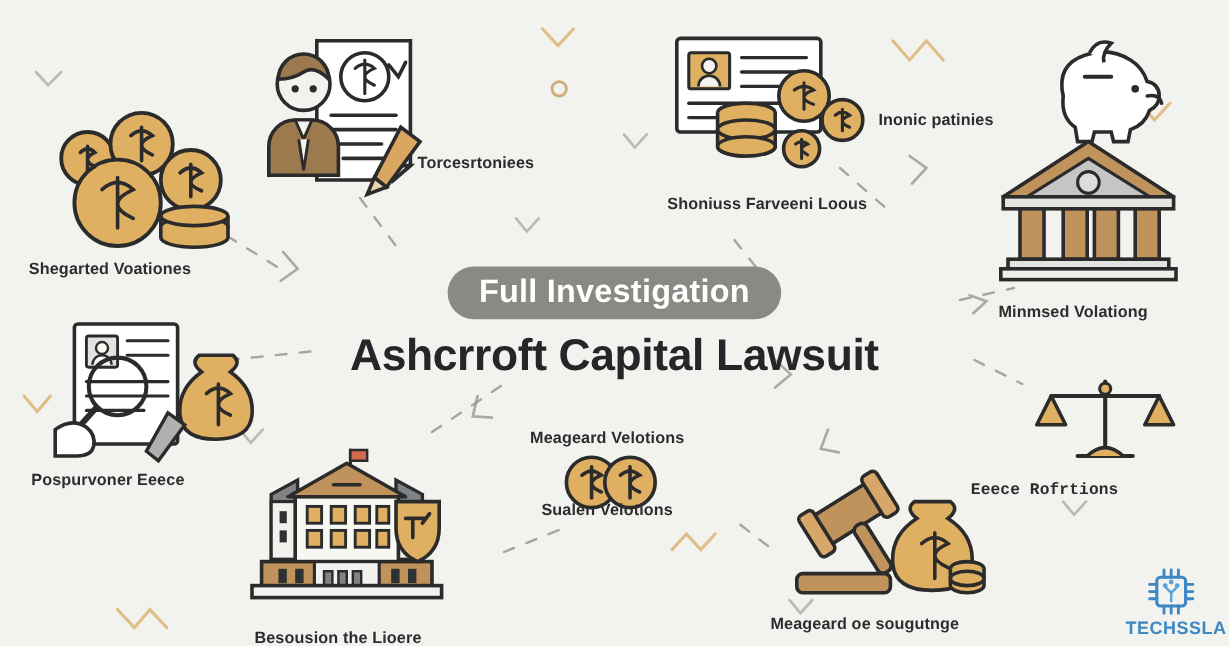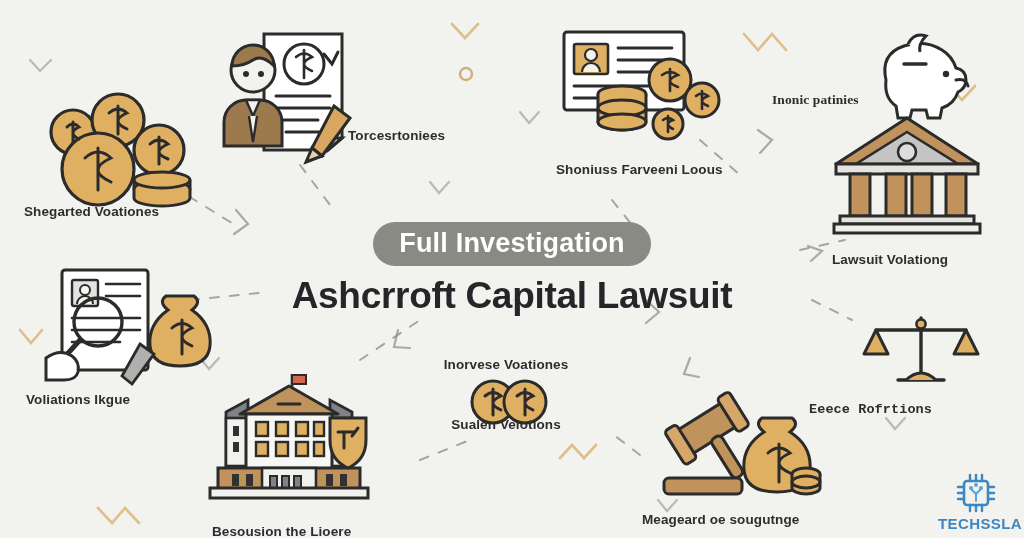--- a/index.html
+++ b/index.html
@@ -120,21 +120,21 @@
         <path d="M64 56 v42 M51 66 q13 -12 26 0 q-26 12 0 24"></path>
       </g>
       <g stroke="#2b2b2b" stroke-width="3" fill="#e0b062">
         <ellipse cx="128" cy="97" rx="28" ry="8"></ellipse>
         <path d="M100 97 v9 a28 8 0 0 0 56 0 v-9"></path>
         <path d="M100 88 v9 M156 88 v9"></path>
         <ellipse cx="128" cy="88" rx="28" ry="8"></ellipse>
       </g>
     </svg>
   </div>
-  <div class="lbl" style="left:24px;top:204px;">Shegarted Voationes</div>
+  <div class="lbl" style="left:24px;top:216px;">Shegarted Voationes</div>
 
   <div class="ill" style="left:212px;top:28px;">
     <svg width="140" height="122" viewBox="0 0 140 122">
 
       <path d="M52 6 h78 v104 l-14 12 H52 z" fill="#ffffff" stroke="#2b2b2b" stroke-width="3"></path>
       <path d="M130 110 l-14 12 v-12 z" fill="#e8e8e4" stroke="#2b2b2b" stroke-width="3"></path>
       <circle cx="92" cy="36" r="20" fill="none" stroke="#2b2b2b" stroke-width="3"></circle>
       <path d="M92 22 v28 M84 29 q8 -7 16 0 q-16 7 0 14" fill="none" stroke="#2b2b2b" stroke-width="2.6" stroke-linecap="round"></path>
       <path d="M112 26 l8 10 6 -12" fill="none" stroke="#2b2b2b" stroke-width="3" stroke-linecap="round"></path>
       <g stroke="#2b2b2b" stroke-width="3" stroke-linecap="round">
@@ -195,39 +195,39 @@
 
   <div class="ill" style="left:868px;top:28px;">
     <svg width="110" height="90" viewBox="0 0 110 90">
       <path d="M18 52 q-6 -26 18 -34 q20 -7 38 4 q10 6 14 18 q10 2 10 12 q0 8 -8 12 q-4 12 -16 16 l-2 10 h-12 l-2 -8 h-14 l-2 8 h-12 l-2 -12 q-12 -8 -10 -26 z" fill="#ffffff" stroke="#2b2b2b" stroke-width="3"></path>
       <path d="M40 16 q6 -12 18 -8 q-8 8 -6 16" fill="#ffffff" stroke="#2b2b2b" stroke-width="3"></path>
       <path d="M36 36 h22" stroke="#2b2b2b" stroke-width="3.4" stroke-linecap="round"></path>
       <circle cx="78" cy="46" r="3.2" fill="#2b2b2b"></circle>
       <path d="M88 52 q10 -2 12 6" fill="none" stroke="#2b2b2b" stroke-width="3" stroke-linecap="round"></path>
     </svg>
   </div>
-  <div class="lbl" style="left:772px;top:92px;font-family:Liberation Serif, serif;">Inonic patinies</div>
+  <div class="lbl" style="left:732px;top:92px;">Inonic patinies</div>
 
   <div class="ill" style="left:832px;top:112px;">
     <svg width="150" height="122" viewBox="0 0 150 122">
       <path d="M75 6 L146 52 H4 z" fill="#c0935c" stroke="#2b2b2b" stroke-width="3" stroke-linejoin="round"></path>
       <path d="M75 20 L126 52 H24 z" fill="#c4c5c4" stroke="#2b2b2b" stroke-width="2.6"></path>
       <circle cx="75" cy="40" r="9" fill="#dddedc" stroke="#2b2b2b" stroke-width="2.6"></circle>
       <rect x="4" y="52" width="142" height="10" fill="#e4e4e0" stroke="#2b2b2b" stroke-width="3"></rect>
       <g stroke="#2b2b2b" stroke-width="3">
         <rect x="18" y="62" width="20" height="42" fill="#c0935c"></rect>
         <rect x="54" y="62" width="20" height="42" fill="#c0935c"></rect>
         <rect x="80" y="62" width="20" height="42" fill="#c0935c"></rect>
         <rect x="114" y="62" width="20" height="42" fill="#c0935c"></rect>
       </g>
       <rect x="8" y="104" width="134" height="8" fill="#e4e4e0" stroke="#2b2b2b" stroke-width="3"></rect>
       <rect x="2" y="112" width="146" height="9" fill="#eeeeea" stroke="#2b2b2b" stroke-width="3"></rect>
     </svg>
   </div>
-  <div class="lbl" style="left:832px;top:252px;">Lawsuit Volationg</div>
+  <div class="lbl" style="left:832px;top:252px;">Minmsed Volationg</div>
 
   <div class="ill" style="left:862px;top:312px;">
     <svg width="118" height="78" viewBox="0 0 118 78">
       <path d="M59 6 v60" stroke="#2b2b2b" stroke-width="3.4" stroke-linecap="round"></path>
       <path d="M14 18 h90" stroke="#2b2b2b" stroke-width="3.4" stroke-linecap="round"></path>
       <circle cx="59" cy="12" r="4.6" fill="#e0b062" stroke="#2b2b2b" stroke-width="2.6"></circle>
       <path d="M14 18 L2 42 h24 z" fill="#e0b062" stroke="#2b2b2b" stroke-width="3" stroke-linejoin="round"></path>
       <path d="M104 18 L92 42 h24 z" fill="#e0b062" stroke="#2b2b2b" stroke-width="3" stroke-linejoin="round"></path>
       <path d="M36 68 h46" stroke="#2b2b2b" stroke-width="3.4" stroke-linecap="round"></path>
       <path d="M44 68 q15 -14 30 0" fill="#e0b062" stroke="#2b2b2b" stroke-width="3"></path>
@@ -253,21 +253,21 @@
       <path d="M36 76 L16 98" stroke="#2b2b2b" stroke-width="5" stroke-linecap="round"></path>
 
       <path d="M2 94 q14 -10 26 -2 q8 6 6 16 q-2 8 -14 8 h-18 z" fill="#ffffff" stroke="#2b2b2b" stroke-width="3"></path>
 
       <path d="M124 46 q-10 -8 -2 -14 h28 q8 6 -2 14 q20 14 18 36 q-2 20 -30 20 q-28 0 -30 -20 q-2 -22 18 -36 z" fill="#e0b062" stroke="#2b2b2b" stroke-width="3"></path>
       <path d="M138 56 v34 M128 64 q10 -9 20 0 q-20 9 0 18" fill="none" stroke="#2b2b2b" stroke-width="3" stroke-linecap="round"></path>
 
       <path d="M96 80 l14 10 -22 30 -10 -8 z" fill="#b0b1af" stroke="#2b2b2b" stroke-width="2.8"></path>
     </svg>
   </div>
-  <div class="lbl" style="left:26px;top:392px;">Voliations Ikgue</div>
+  <div class="lbl" style="left:26px;top:392px;">Pospurvoner Eeece</div>
 
   <div class="ill" style="left:204px;top:372px;">
     <svg width="170" height="128" viewBox="0 0 170 128">
 
       <path d="M88 2 v16" stroke="#2b2b2b" stroke-width="2.6"></path>
       <path d="M88 3 h14 v9 h-14 z" fill="#d4684f" stroke="#2b2b2b" stroke-width="2"></path>
 
       <path d="M22 40 l22 -12 v66 H22 z" fill="#7f8385" stroke="#2b2b2b" stroke-width="2.8"></path>
       <path d="M148 40 l-22 -12 v66 h22 z" fill="#7f8385" stroke="#2b2b2b" stroke-width="2.8"></path>
       <rect x="22" y="46" width="22" height="48" fill="#f1f1ee" stroke="#2b2b2b" stroke-width="2.6"></rect>
@@ -336,21 +336,21 @@
 
       <g stroke="#2b2b2b" stroke-width="3" fill="#e0b062">
         <ellipse cx="146" cy="74" rx="14" ry="6"></ellipse>
         <path d="M132 74 v14 a14 6 0 0 0 28 0 v-14"></path>
         <ellipse cx="146" cy="82" rx="14" ry="6"></ellipse>
       </g>
     </svg>
   </div>
   <div class="lbl" style="left:642px;top:512px;text-align:center;">Meageard oe sougutnge</div>
 
-  <div class="lbl c" style="left:506px;top:357px;">Inorvese Voationes</div>
+  <div class="lbl c" style="left:506px;top:357px;">Meageard Velotions</div>
 
   <div class="ill" style="left:468px;top:378px;">
     <svg width="82" height="48" viewBox="0 0 82 48">
       <g stroke="#2b2b2b" stroke-width="3" fill="#e0b062">
         <circle cx="25" cy="24" r="21"></circle>
         <circle cx="57" cy="24" r="21"></circle>
       </g>
       <g fill="none" stroke="#2b2b2b" stroke-width="3" stroke-linecap="round">
         <path d="M25 11 v26 M17 18 q8 -7 16 0 q-16 7 0 14"></path>
         <path d="M57 11 v26 M49 18 q8 -7 16 0 q-16 7 0 14"></path>

